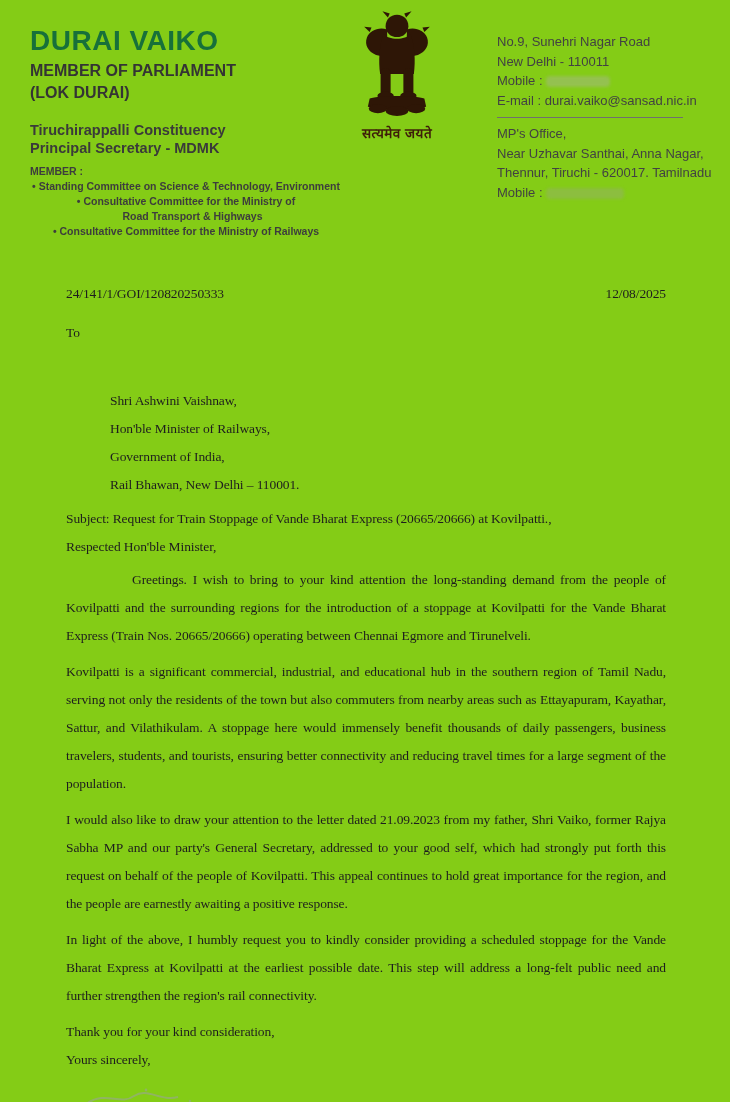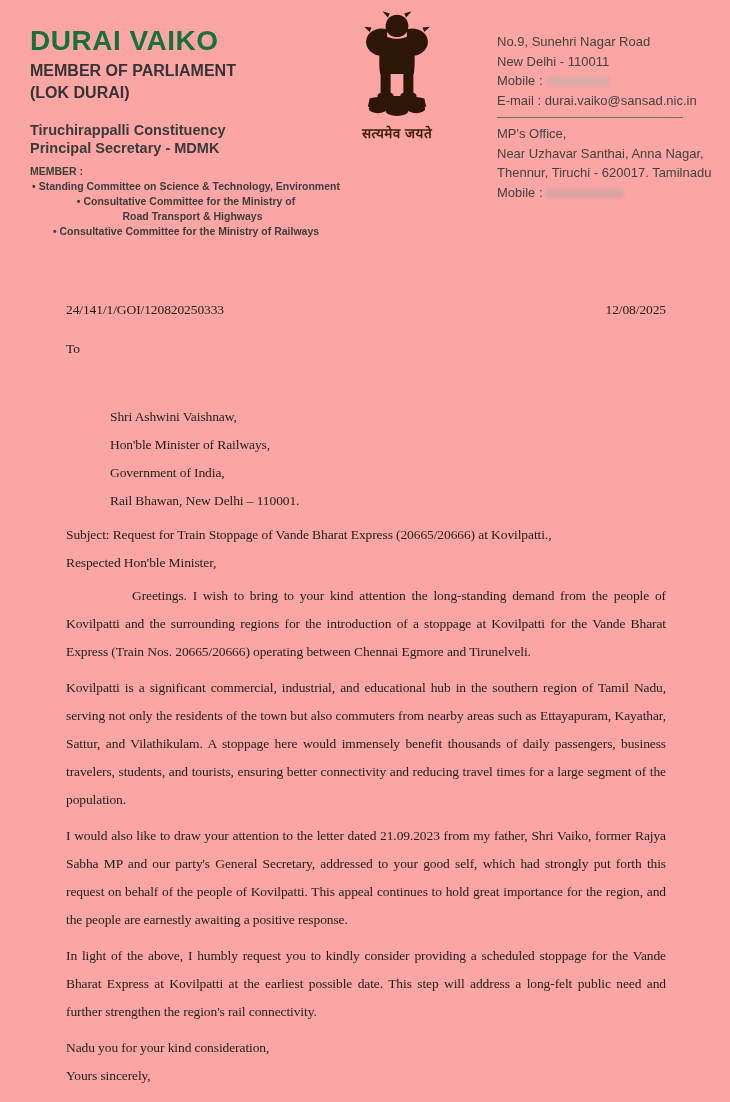--- a/index.html
+++ b/index.html
@@ -1,21 +1,21 @@
 <!DOCTYPE html>
 <html><head>
 <meta charset="utf-8">
 <style>
   html,body{margin:0;padding:0;}
   body{background:#e8e8e6;}
   .page{
     position:relative;
     width:730px;height:1102px;
     margin:0 auto;
-    background:#fca5a5;
+    background:#84cc16;
     overflow:hidden;
     font-family:"Liberation Sans",sans-serif;
     color:#2b2b2b;
   }
   
   .letterhead{position:relative;height:268px;}
   .lh-left{position:absolute;left:30px;top:26px;width:312px;}
   .lh-name{
     font-size:28px;font-weight:bold;letter-spacing:.5px;
     line-height:1.05;
@@ -50,21 +50,21 @@
   .redact.r1{width:64px;}
   .redact.r2{width:78px;background:rgba(160,160,160,.30);}
   .lh-divider{border:none;border-top:1.6px solid #6f6f6f;margin:7px 0 6px 0;width:186px;}
   
   .letter{
     padding:0 64px 0 66px;
     font-family:"Liberation Serif",serif;
     font-size:13.5px;color:#1e1e1e;
     letter-spacing:-.1px;
   }
-  .ref-row{display:flex;justify-content:space-between;margin-top:34px;font-size:13.5px;}
+  .ref-row{display:flex;justify-content:space-between;margin-top:18px;font-size:13.5px;}
   .to-label{margin-top:17px;line-height:28px;}
   .addressee{margin-left:44px;margin-top:40px;}
   .addressee .line{line-height:28px;}
   .subject{margin-top:6px;line-height:28px;}
   .salutation{line-height:28px;}
   .para{margin:5px 0 8px 0;line-height:28px;text-align:justify;}
   .para.indent-first{text-indent:66px;}
   .plain-line{line-height:28px;}
   .sig-block{height:42px;position:relative;margin-top:2px;}
   .sig-scrawl{position:absolute;left:6px;top:2px;filter:blur(.5px);}
@@ -158,21 +158,21 @@
     </div>
 
     <div class="subject">Subject: Request for Train Stoppage of Vande Bharat Express (20665/20666) at Kovilpatti.,</div>
     <div class="salutation">Respected Hon'ble Minister,</div>
 
     <p class="para indent-first">Greetings. I wish to bring to your kind attention the long-standing demand from the people of Kovilpatti and the surrounding regions for the introduction of a stoppage at Kovilpatti for the Vande Bharat Express (Train Nos. 20665/20666) operating between Chennai Egmore and Tirunelveli.</p>
     <p class="para">Kovilpatti is a significant commercial, industrial, and educational hub in the southern region of Tamil Nadu, serving not only the residents of the town but also commuters from nearby areas such as Ettayapuram, Kayathar, Sattur, and Vilathikulam. A stoppage here would immensely benefit thousands of daily passengers, business travelers, students, and tourists, ensuring better connectivity and reducing travel times for a large segment of the population.</p>
     <p class="para">I would also like to draw your attention to the letter dated 21.09.2023 from my father, Shri Vaiko, former Rajya Sabha MP and our party's General Secretary, addressed to your good self, which had strongly put forth this request on behalf of the people of Kovilpatti. This appeal continues to hold great importance for the region, and the people are earnestly awaiting a positive response.</p>
     <p class="para">In light of the above, I humbly request you to kindly consider providing a scheduled stoppage for the Vande Bharat Express at Kovilpatti at the earliest possible date. This step will address a long-felt public need and further strengthen the region's rail connectivity.</p>
 
-    <div class="plain-line">Nadu you for your kind consideration,</div>
+    <div class="plain-line">Thank you for your kind consideration,</div>
     <div class="plain-line">Yours sincerely,</div>
 
     <div class="sig-block">
       <svg class="sig-scrawl" width="180" height="38">
         <path d="M14 26 C34 12 48 28 62 18 C76 9 88 24 106 19" stroke="#9aa0a3" stroke-width="2" fill="none" opacity="0.55"></path>
         <path d="M22 29 C60 33 100 29 134 25" stroke="#8f9599" stroke-width="2.2" fill="none" opacity="0.6"></path>
         <circle cx="74" cy="12" r="1.4" fill="#9aa0a3" opacity="0.5"></circle>
         <circle cx="118" cy="23" r="1.3" fill="#9aa0a3" opacity="0.45"></circle>
       </svg>
     </div>

